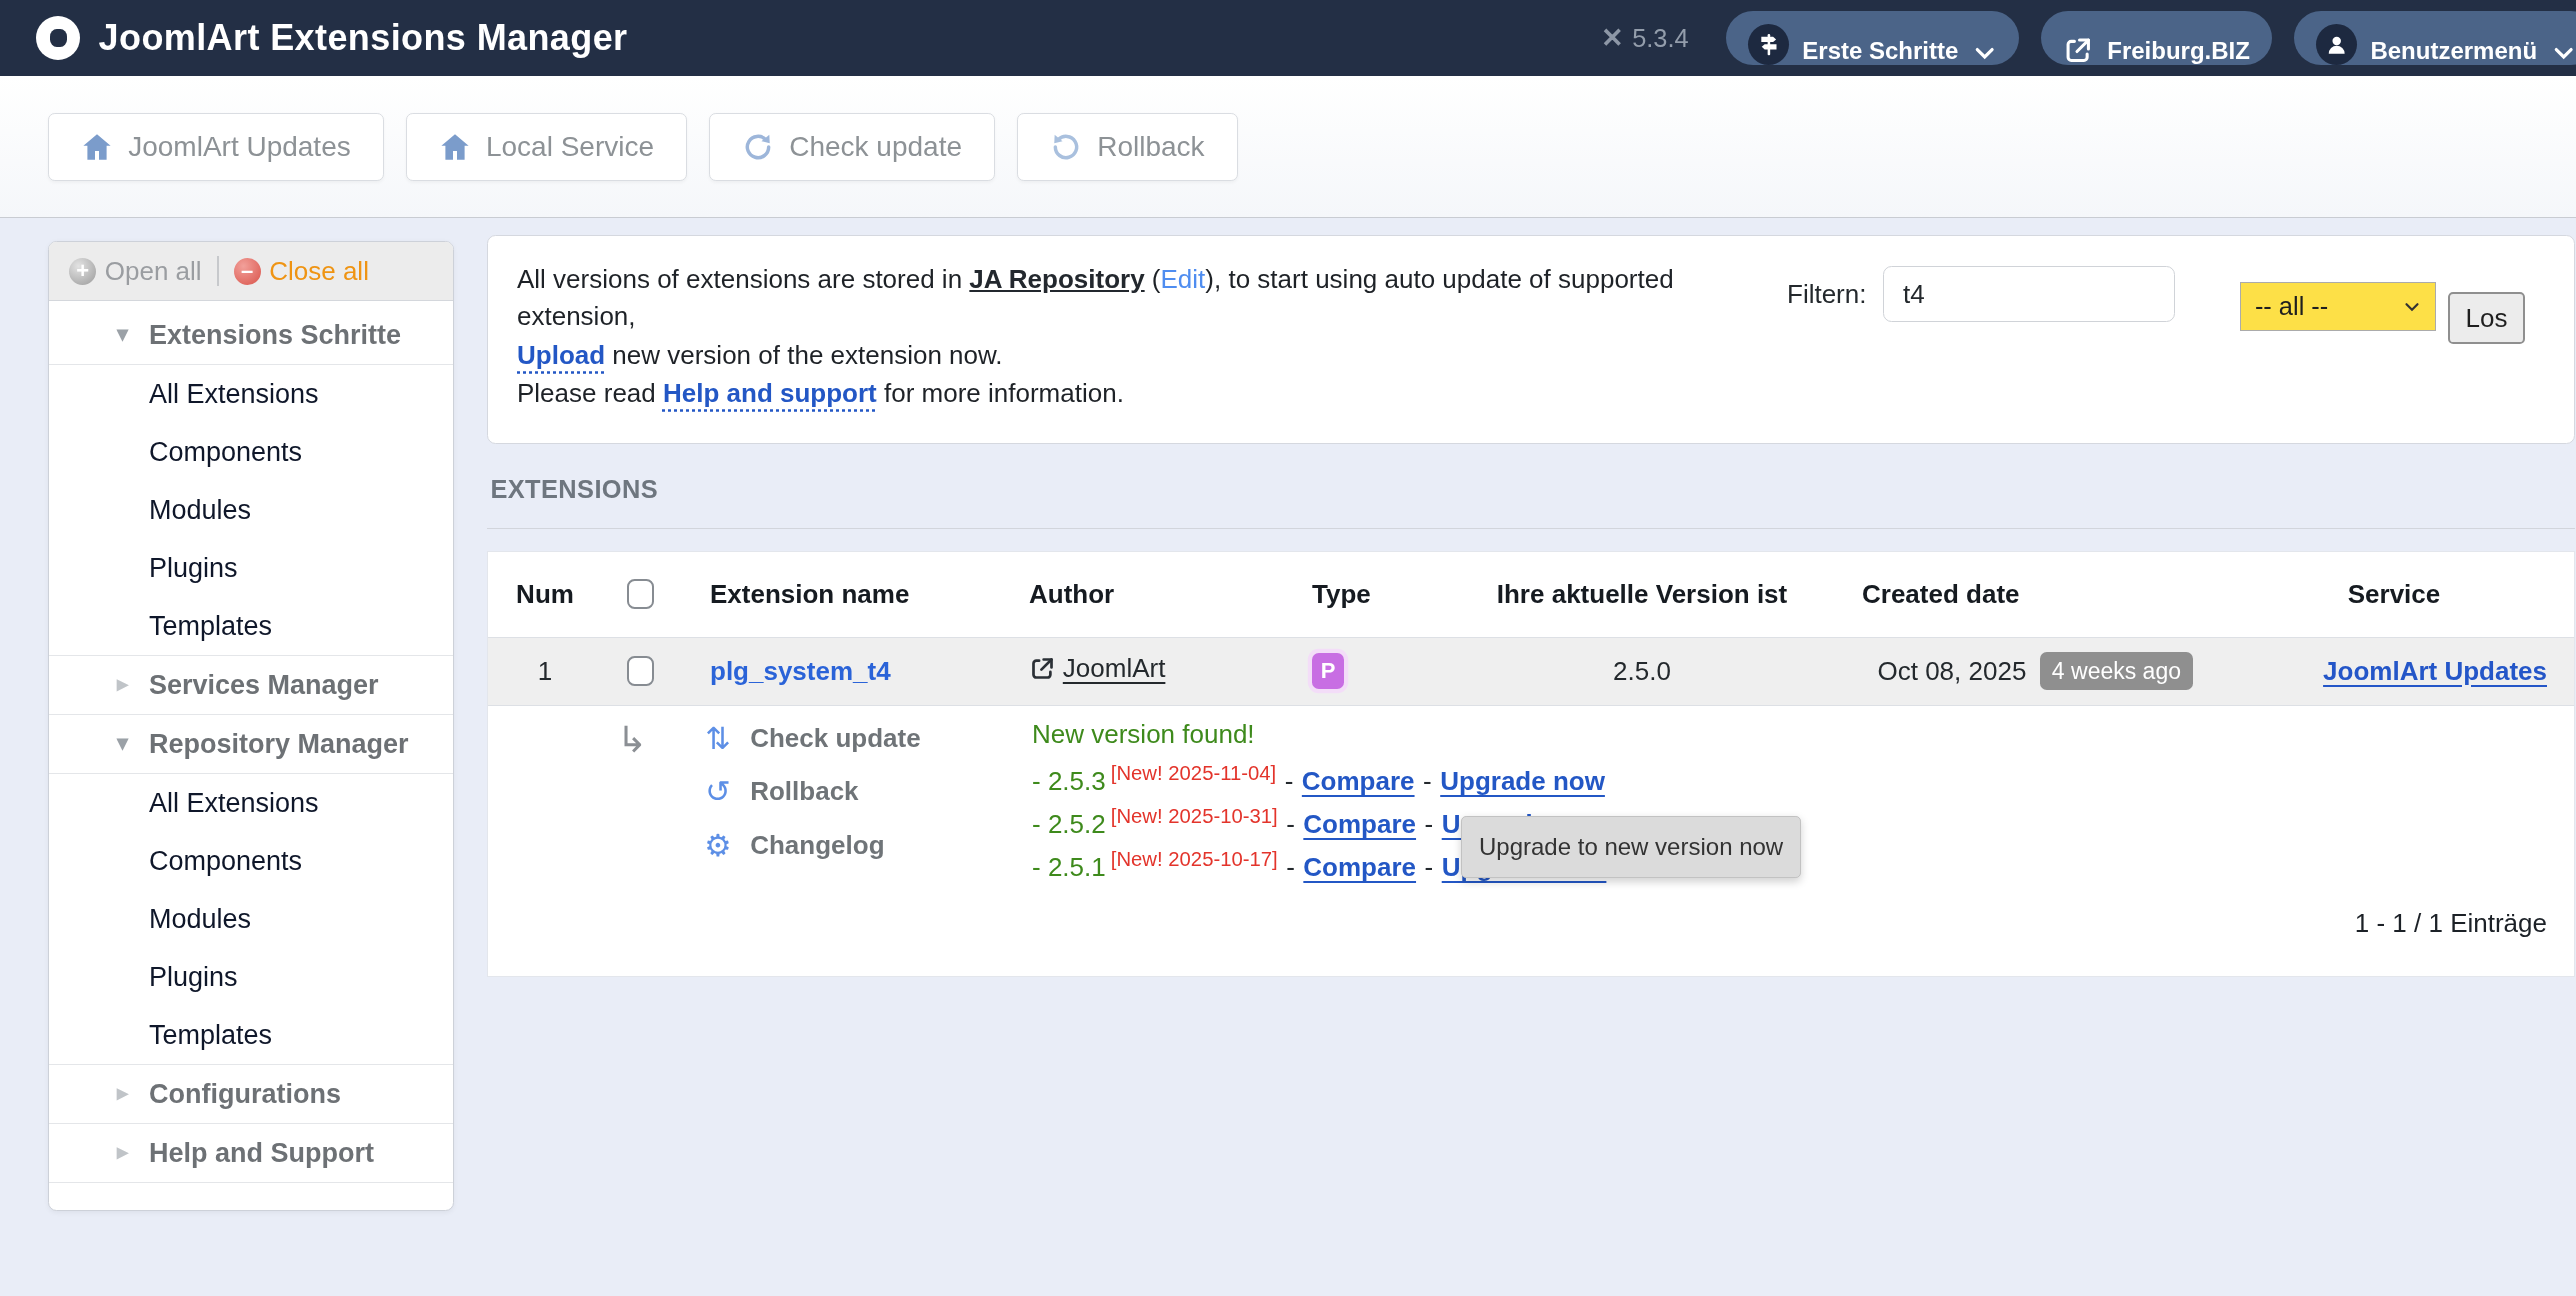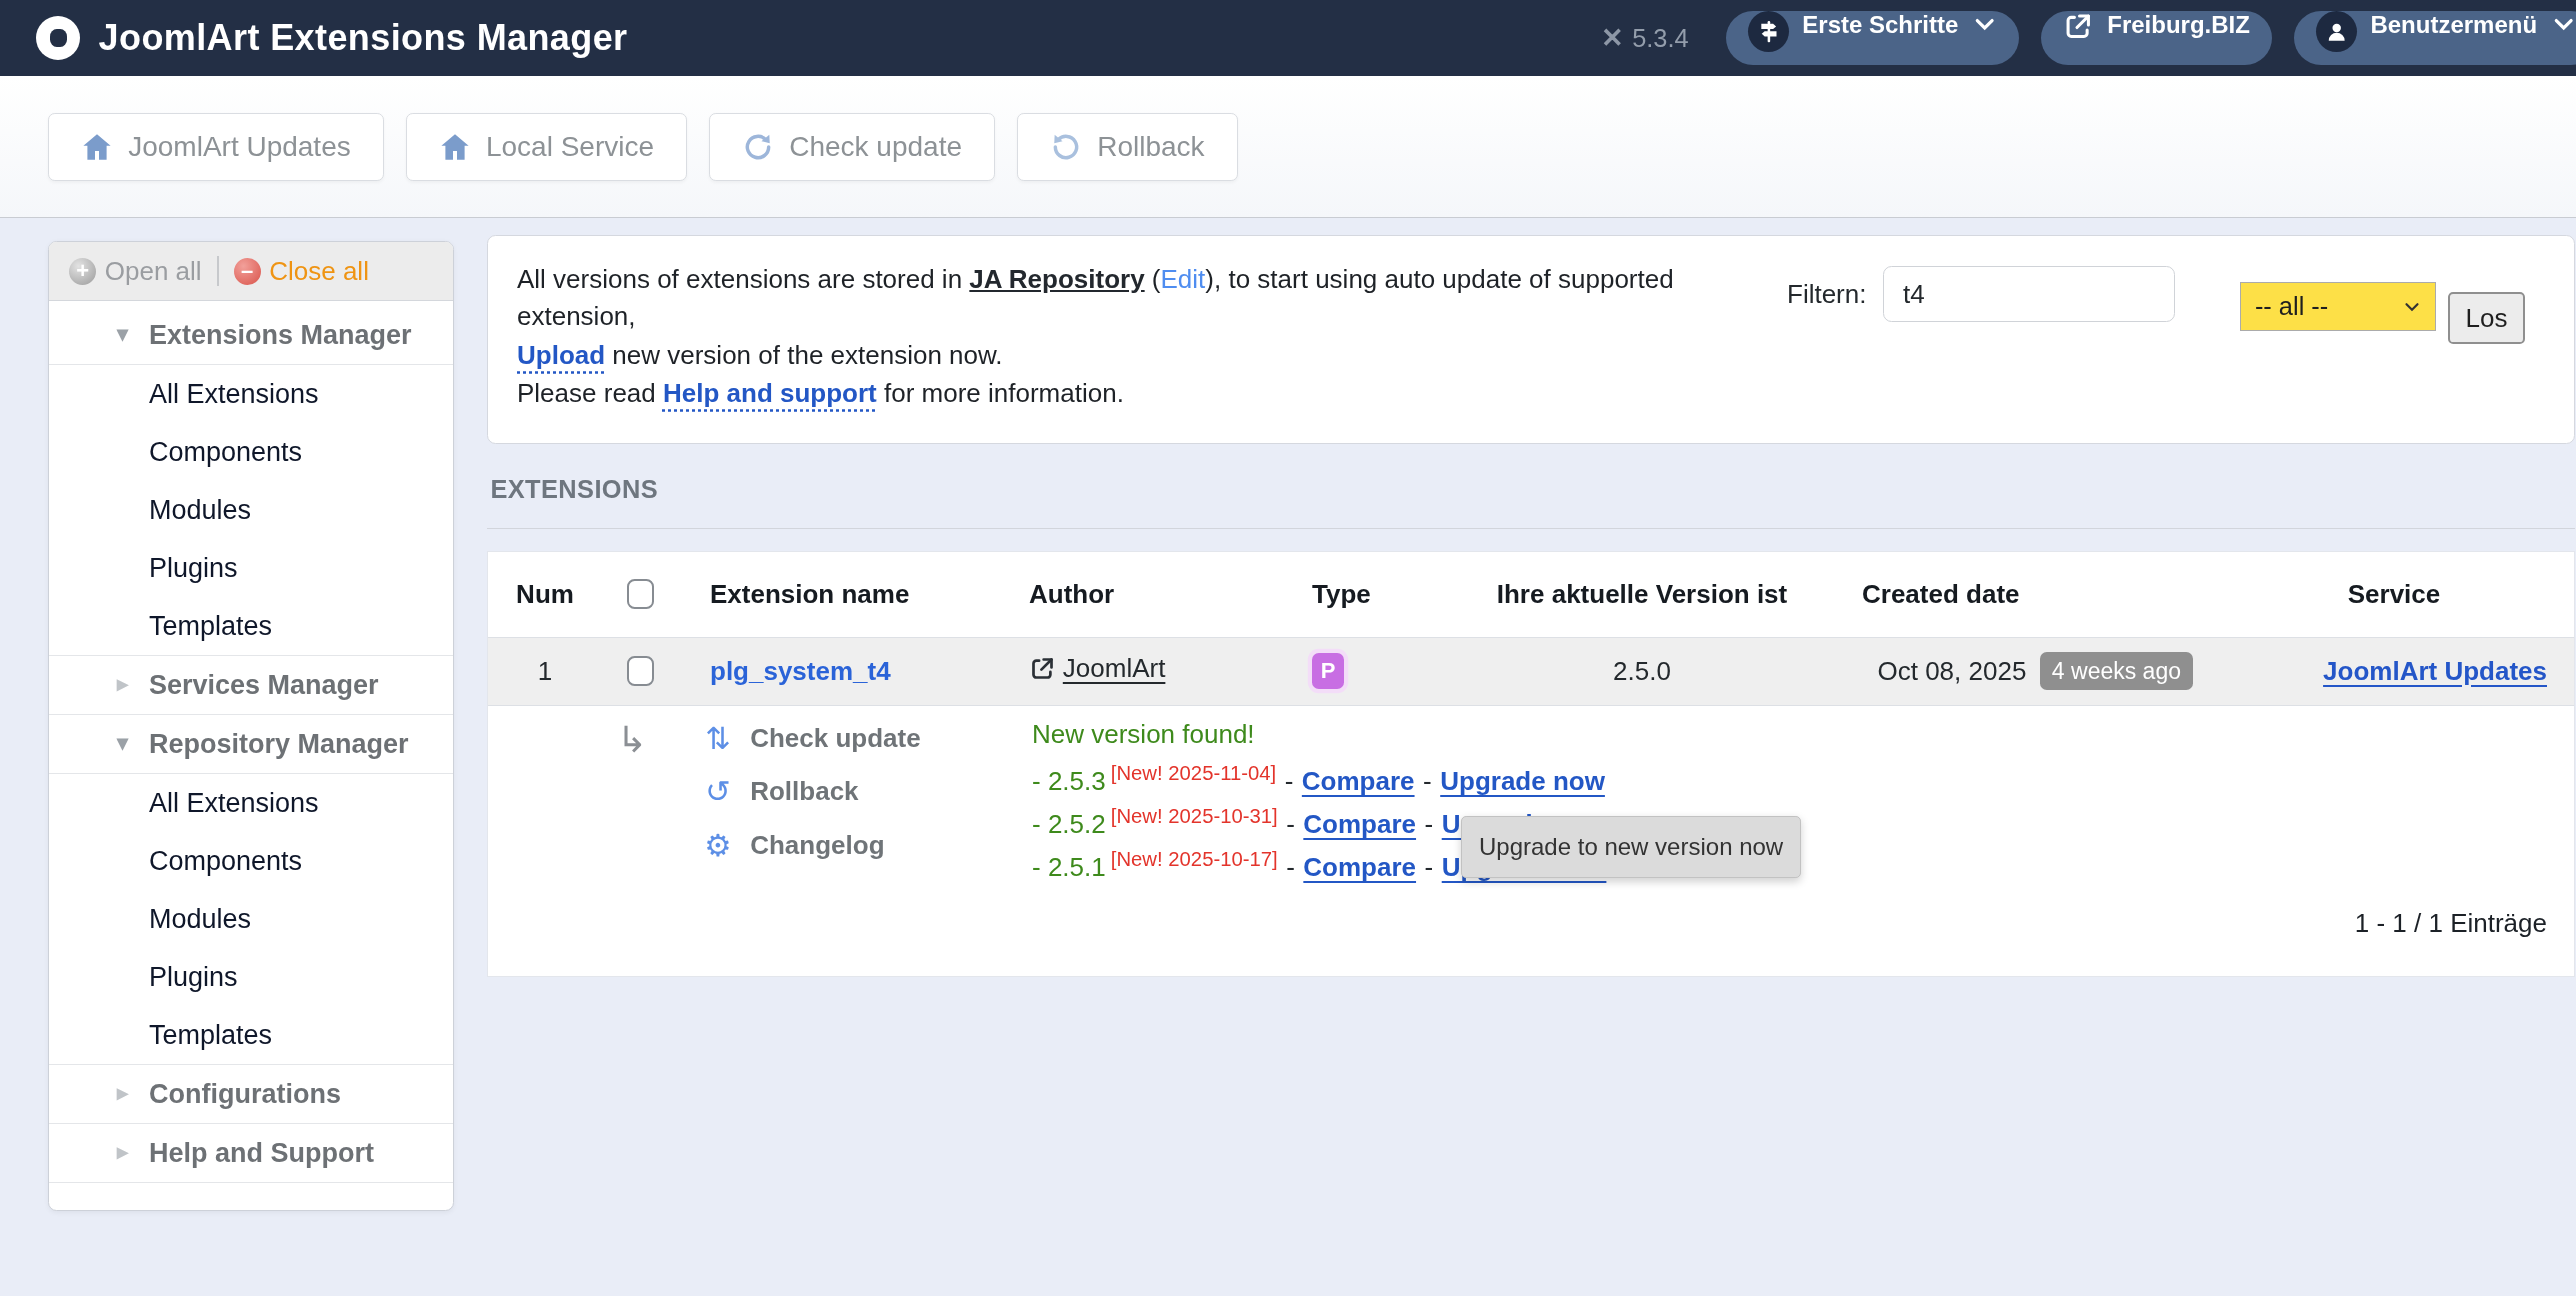--- a/index.html
+++ b/index.html
@@ -8,21 +8,21 @@
 
   
   .navbar { position:relative; height:76px; background:#232f45; display:flex; align-items:center; padding-left:36px; }
   .brand { display:flex; align-items:center; gap:18.6px; }
   .logo { width:44px; height:44px; border-radius:50%; background:#fff; position:relative; }
   .logo::after { content:""; position:absolute; left:13.5px; top:12.7px; width:17px; height:18.6px; border-radius:40%; background:#232f45; }
   .nav-title { color:#fff; font-size:36px; font-weight:600; letter-spacing:0.4px; }
   .nav-right { position:absolute; right:-22px; top:0; height:76px; display:flex; align-items:center; gap:22px; }
   .jversion { display:flex; align-items:center; gap:8.5px; color:#939dab; font-size:25.4px; margin-right:15.2px; }
   .jglyph { font-size:27px; color:#8d97a6; font-weight:bold; }
-  .pill { height:54px; border-radius:34px; background:#4b6488; display:flex; align-items:flex-start; gap:13.5px; padding:0 22px; color:#fff; font-size:24px; font-weight:bold; cursor:pointer; }
+  .pill { height:54px; border-radius:34px; background:#4b6488; display:flex; align-items:flex-end; gap:13.5px; padding:0 22px; color:#fff; font-size:24px; font-weight:bold; cursor:pointer; }
   .pill .icircle { width:41px; height:41px; border-radius:50%; background:#1d2940; display:flex; align-items:center; justify-content:center; flex:none; }
   .pill svg.plain { width:30.5px; height:30.5px; }
   .chev { width:25.4px; height:25.4px; }
 
   
   .toolbar { height:142px; background:linear-gradient(#ffffff,#f5f7fa); border-bottom:1.7px solid #c9ccd2; padding:37px 0 0 48px; display:flex; gap:22px; }
   .tbtn { height:68px; background:#fff; border:1.7px solid #dadde2; border-radius:6.8px; display:inline-flex; align-items:center; gap:15.2px; padding:0 32px; font-size:28px; color:#8d9296; cursor:pointer; box-shadow:0 1.7px 3.4px rgba(0,0,0,0.04); }
   .tbtn svg { width:32px; height:32px; flex:none; }
 
   
@@ -185,21 +185,21 @@
       <span class="gloss plus">+</span>
       <span>Open all</span>
     </span>
     <span class="sep-bar"></span>
     <span class="toggle-all close-all">
       <span class="gloss minus">–</span>
       <span>Close all</span>
     </span>
   </div>
   <ul class="tree">
-    <li class="parent group-bottom"><span class="tri exp">▾</span><span>Extensions Manager</span></li>
+    <li class="parent group-bottom"><span class="tri exp">▾</span><span>Extensions Schritte</span></li>
     <li class="child"><span>All Extensions</span></li>
     <li class="child"><span>Components</span></li>
     <li class="child"><span>Modules</span></li>
     <li class="child"><span>Plugins</span></li>
     <li class="child"><span>Templates</span></li>
     <li class="parent group-top group-bottom"><span class="tri col">▸</span><span>Services Manager</span></li>
     <li class="parent group-bottom"><span class="tri exp">▾</span><span>Repository Manager</span></li>
     <li class="child"><span>All Extensions</span></li>
     <li class="child"><span>Components</span></li>
     <li class="child"><span>Modules</span></li>

